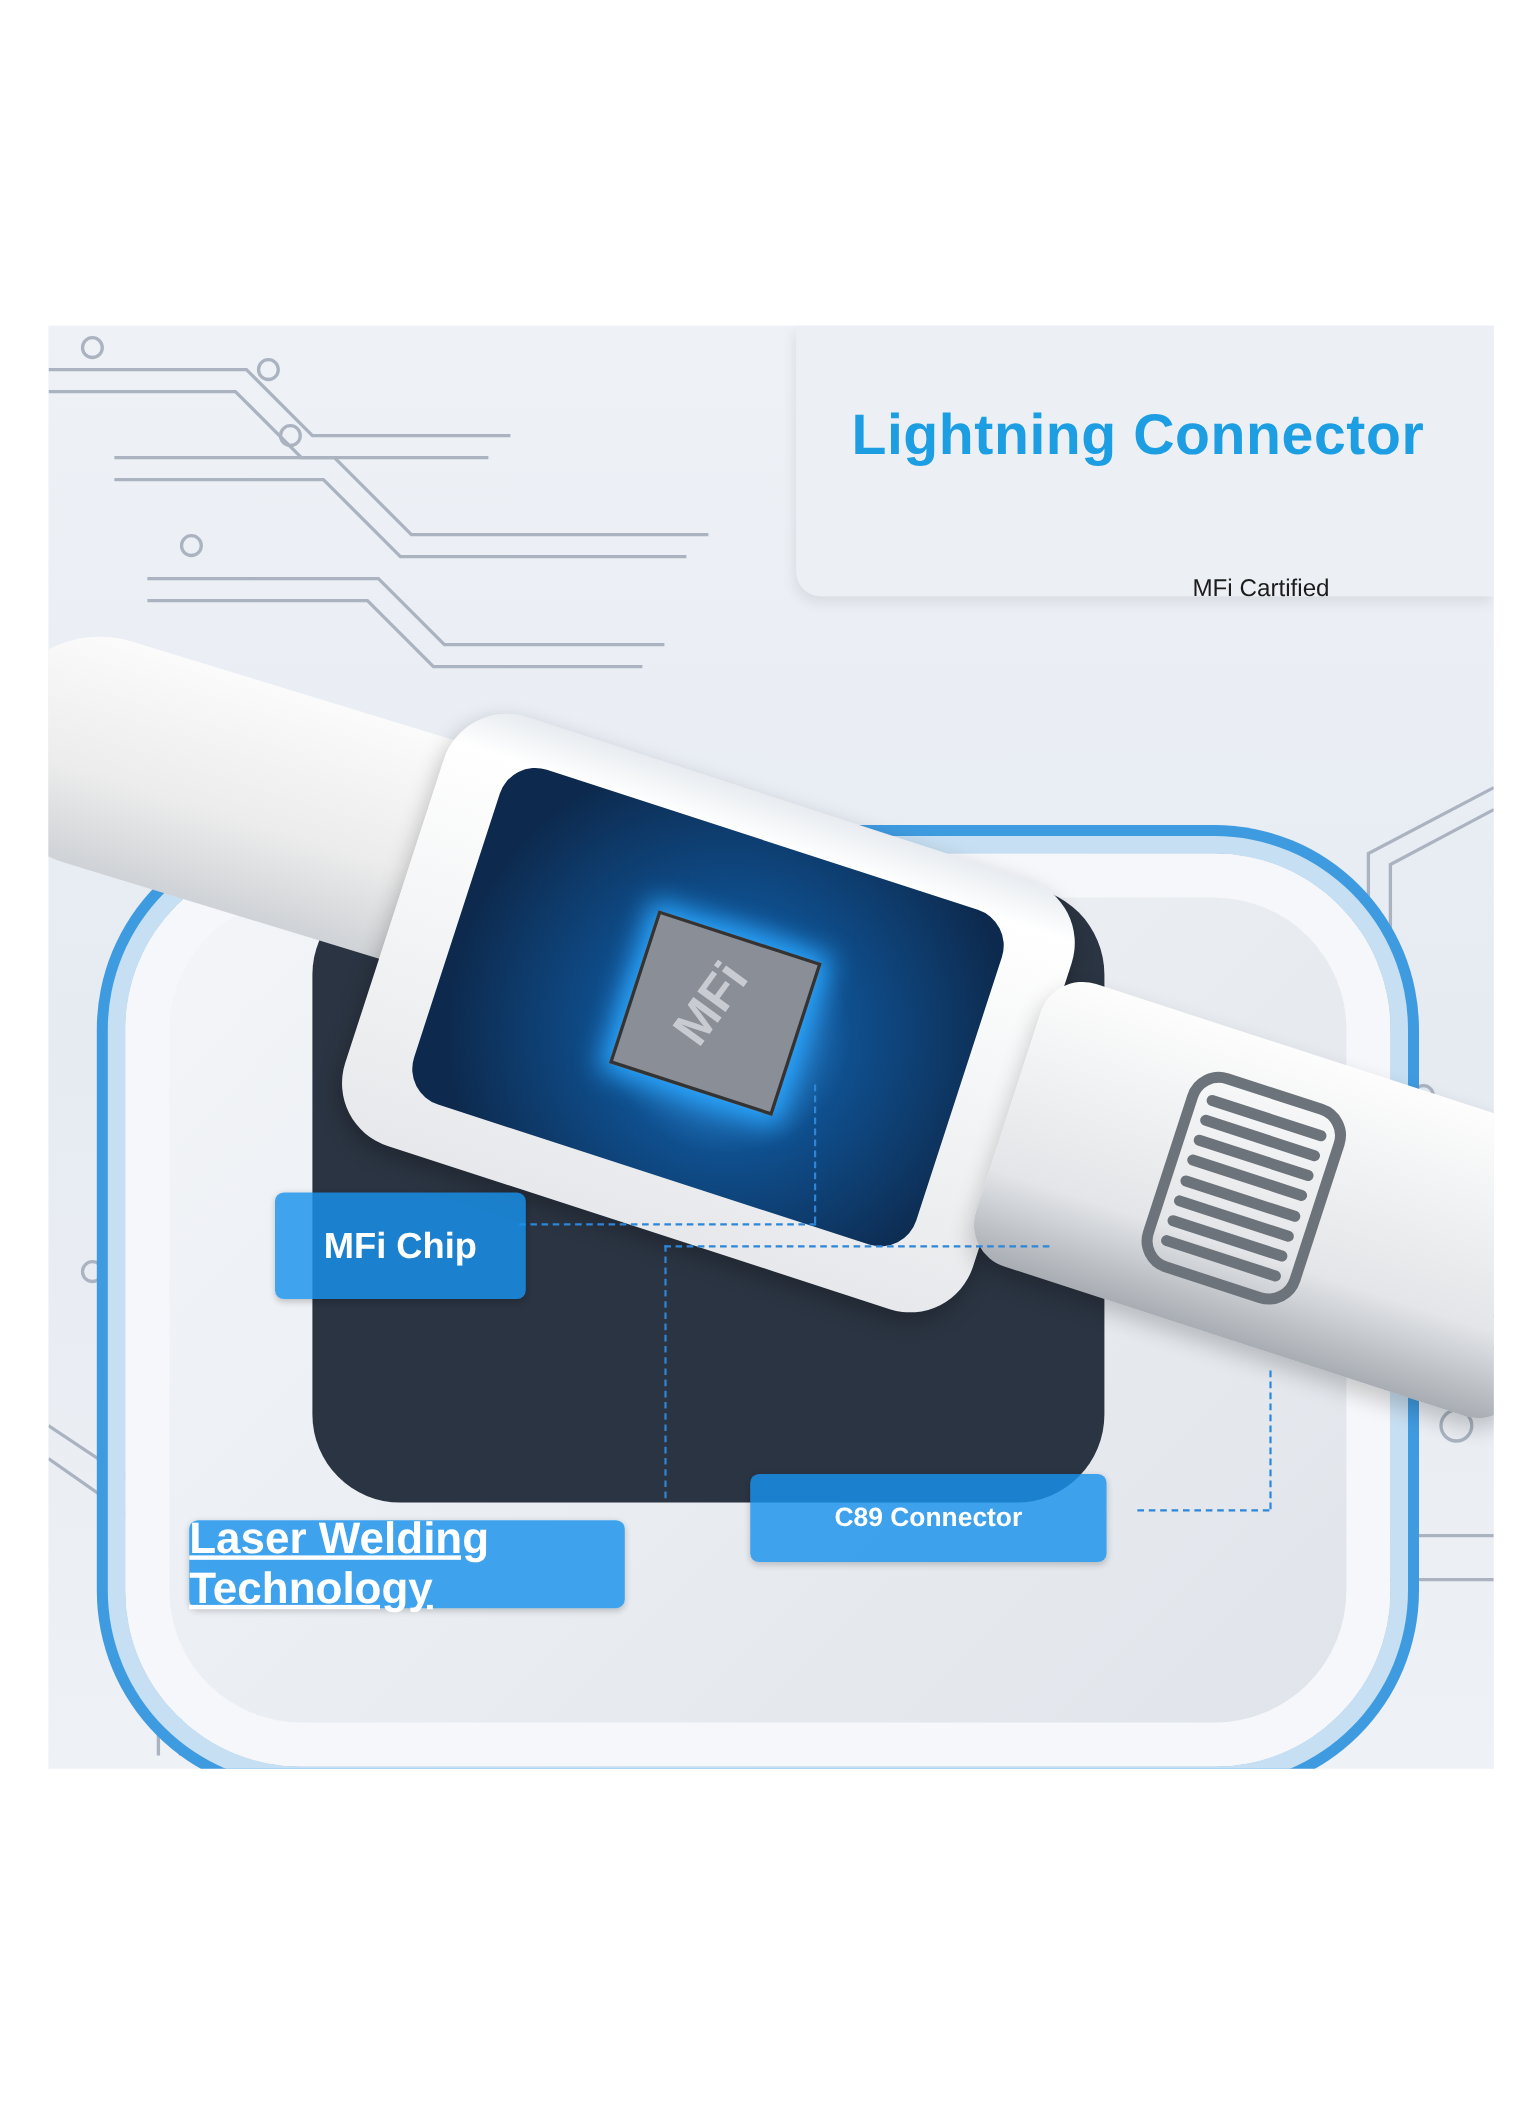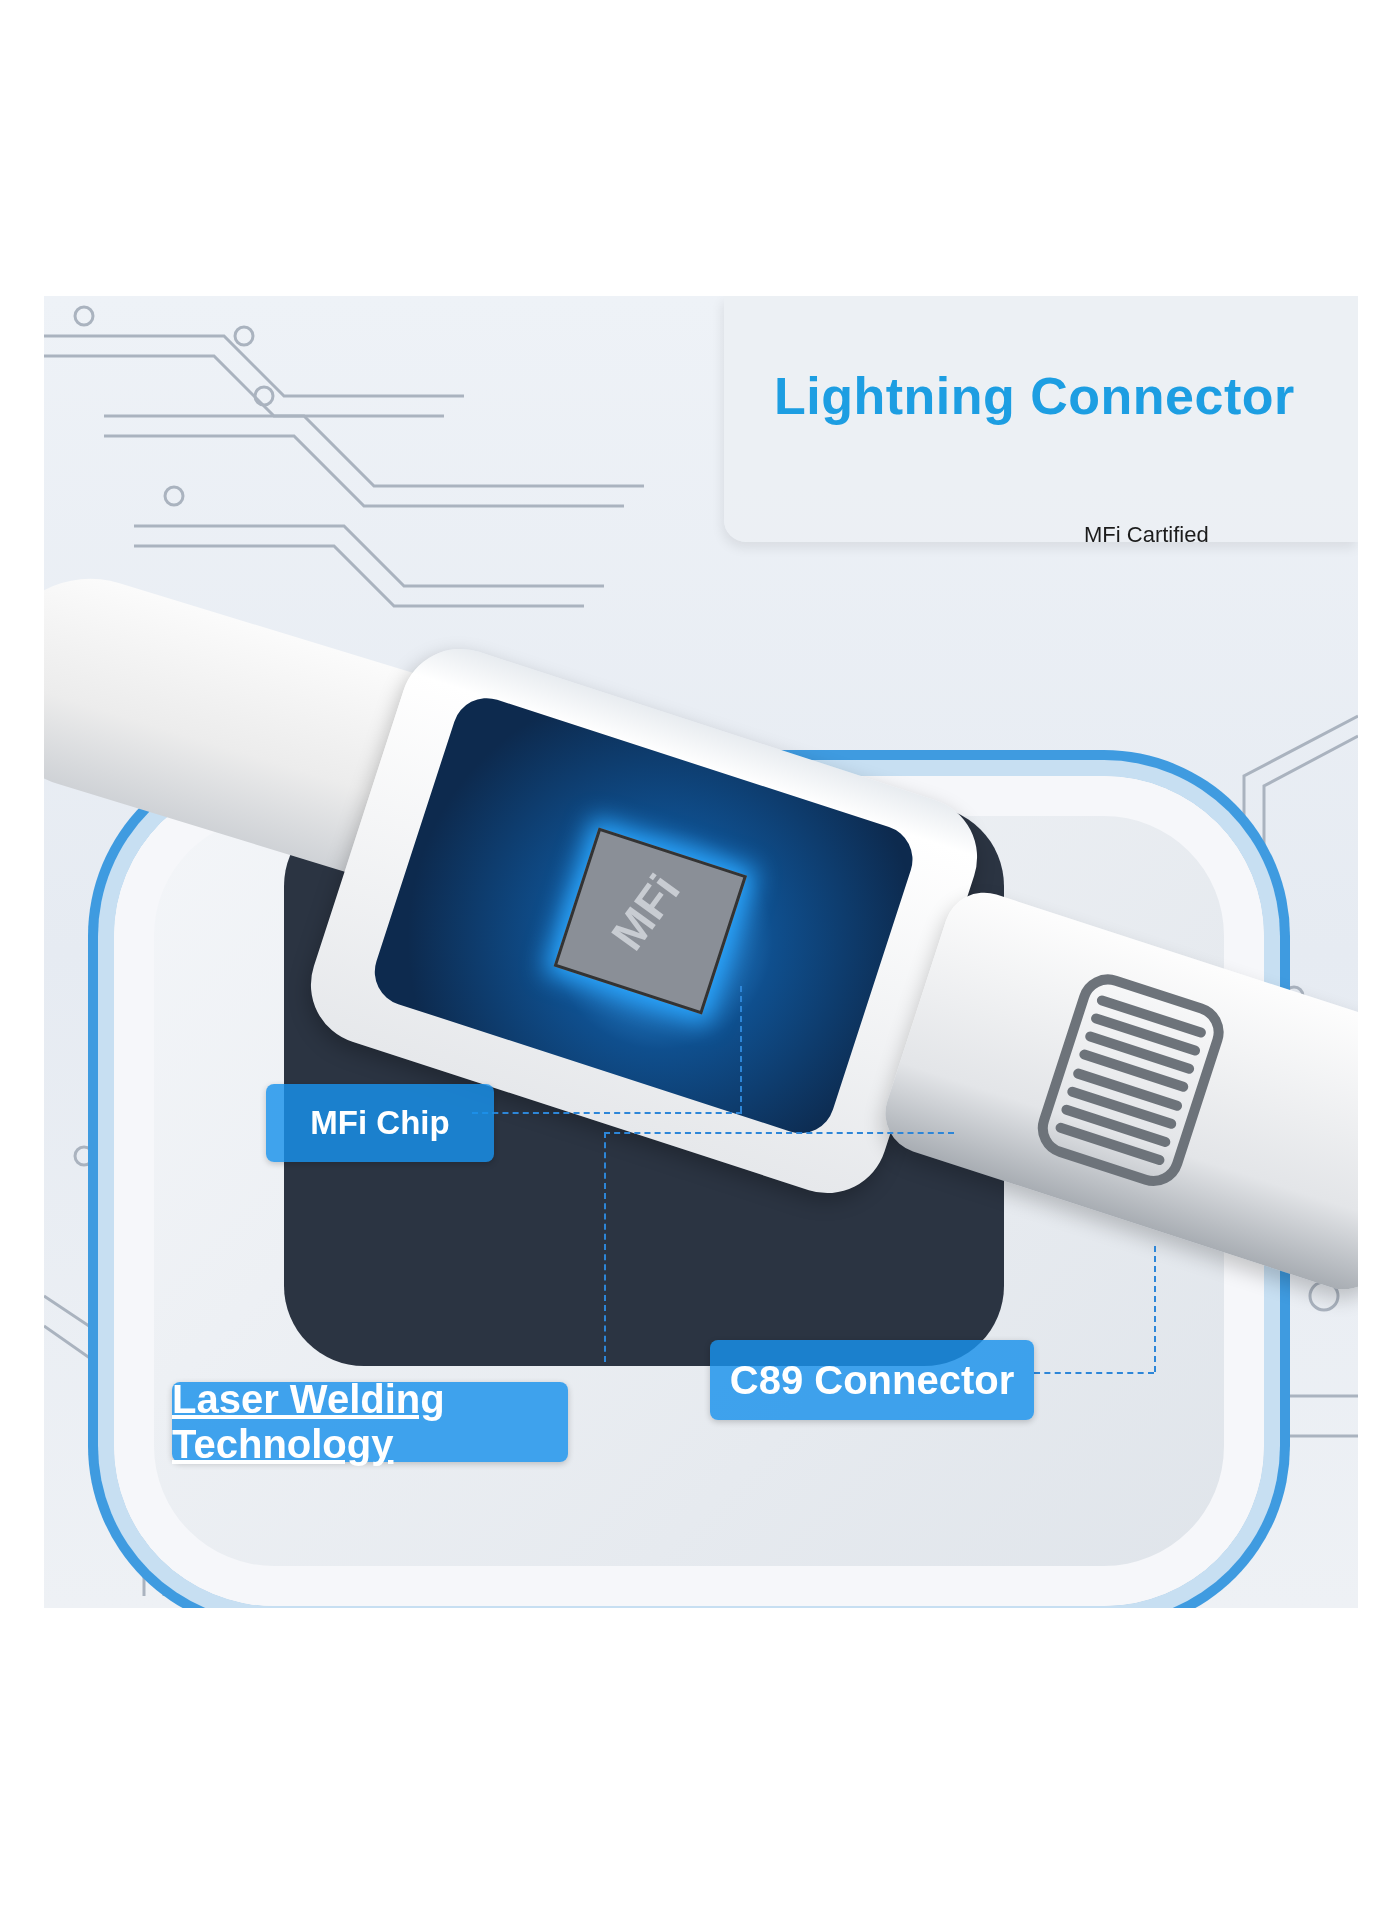--- a/index.html
+++ b/index.html
@@ -112,22 +112,22 @@
     <div class="subtitle">MFi Cartified</div>
   </div>
 
   <div class="leader" style="left:428px;top:816px;width:270px;border-top-width:2px;"></div>
   <div class="leader" style="left:696px;top:690px;height:126px;border-left-width:2px;"></div>
   <div class="leader" style="left:560px;top:836px;width:350px;border-top-width:2px;"></div>
   <div class="leader" style="left:560px;top:836px;height:230px;border-left-width:2px;"></div>
   <div class="leader" style="left:990px;top:1076px;width:120px;border-top-width:2px;"></div>
   <div class="leader" style="left:1110px;top:950px;height:126px;border-left-width:2px;"></div>
 
-  <div class="callout" style="left:206px;top:788px;width:228px;height:78px;font-size:33px;margin-left:16px;">
+  <div class="callout" style="left:206px;top:788px;width:228px;height:97px;font-size:33px;">
     <span>MFi Chip</span>
   </div>
   <div class="callout" style="left:128px;top:1086px;width:396px;height:80px;font-size:40px;text-decoration:underline;">
     <span>Laser Welding Technology</span>
   </div>
-  <div class="callout" style="left:666px;top:1044px;width:324px;height:80px;font-size:40px;align-items:center;">
+  <div class="callout" style="left:638px;top:1044px;width:324px;height:80px;font-size:24px;align-items:center;">
     <span>C89 Connector</span>
   </div>
 </div>
 
 </body></html>

